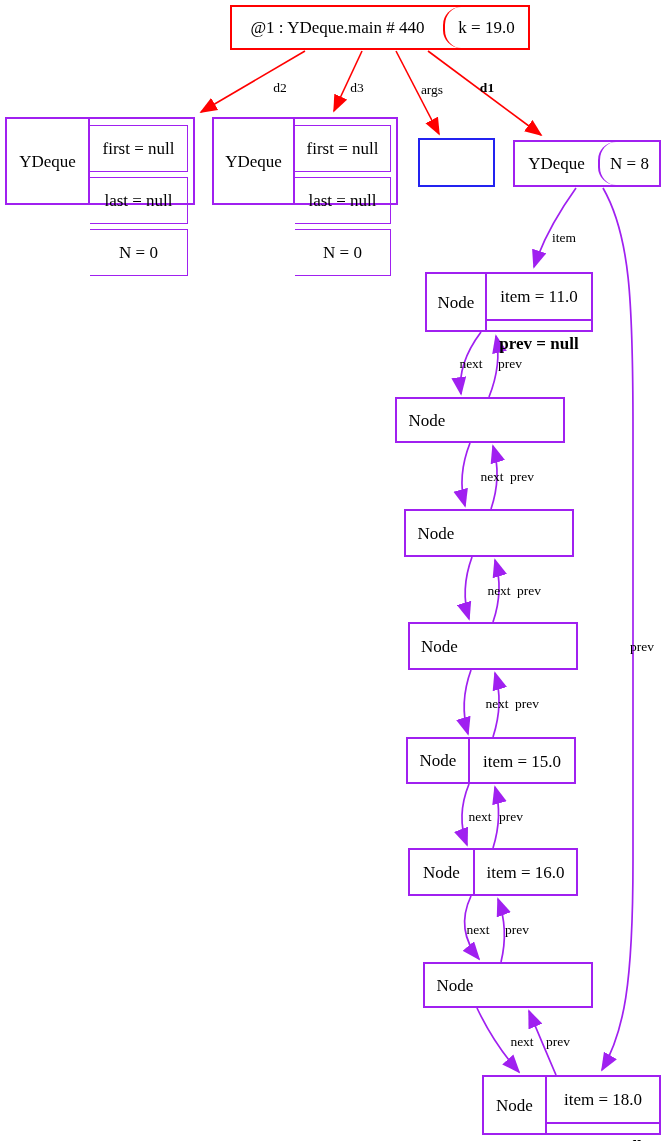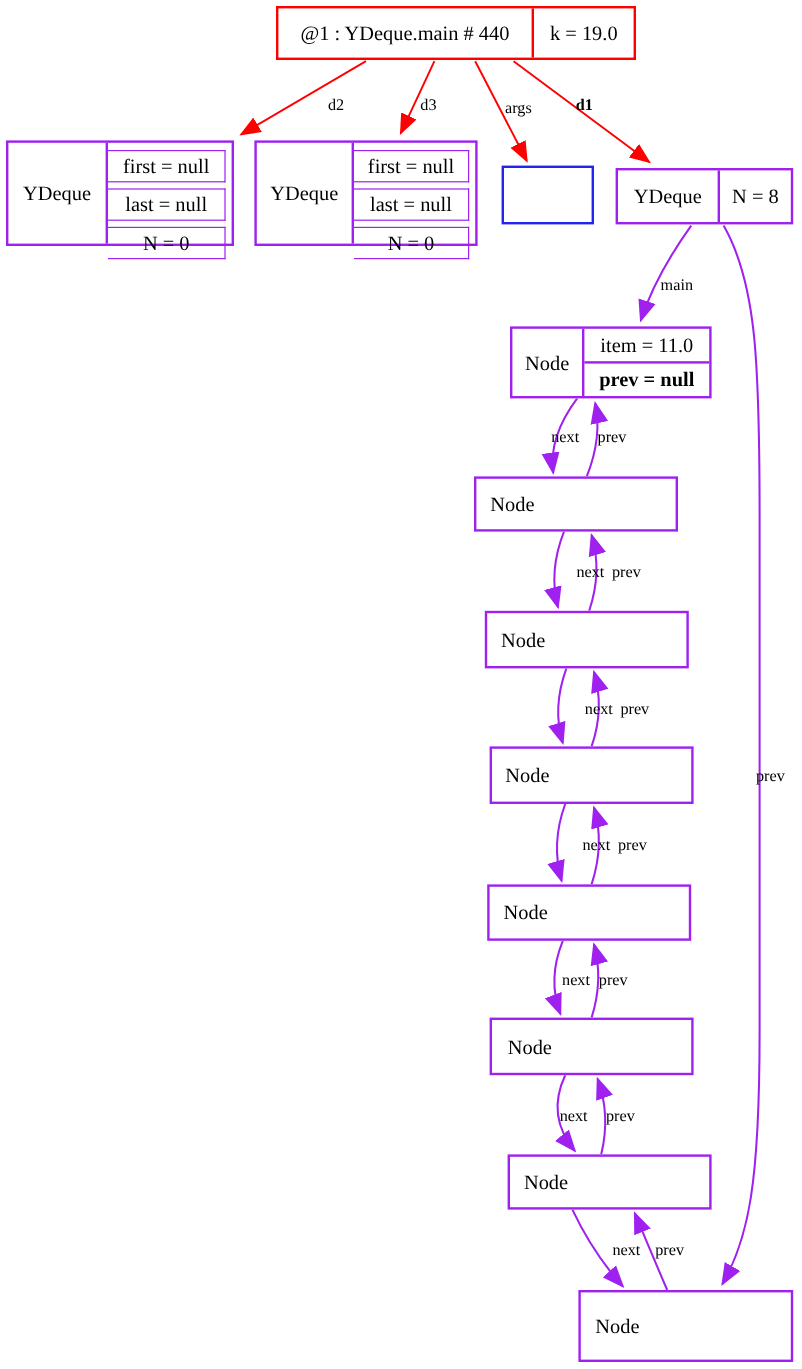--- a/index.html
+++ b/index.html
@@ -19,30 +19,30 @@
   .edge-purple{stroke:var(--purple);stroke-width:1.7;fill:none;}
   .mk-red{fill:var(--red);}
   .mk-purple{fill:var(--purple);}
 
   .rec{
     position:absolute;display:flex;background:#ffffff;
     border:2px solid var(--purple);box-sizing:border-box;z-index:2;
     font-size:17px;line-height:1;
   }
   .rec.red{border-color:var(--red);}
-  .cell{display:flex;align-items:center;justify-content:center;box-sizing:border-box;}
+  .cell{display:flex;align-items:center;justify-content:center;box-sizing:border-box;border-radius:18px;}
   .cell.lbl{flex:none;padding:0 6px;}
   .cell.val{flex:1;border-left:2px solid var(--purple);padding:0 6px;}
   .rec.red .cell.val{border-left-color:var(--red);}
   .fields{flex:1;display:flex;flex-direction:column;border-left:2px solid var(--purple);box-sizing:border-box;}
   .fields.gapped{gap:5px;padding:6px 5px 6px 0;}
   .fields.gapped .field{border:1.5px solid var(--purple);border-left:none;flex:1;}
   .fields.flush .field{flex:1;}
   .fields.flush .field + .field{border-top:2px solid var(--purple);font-weight:bold;}
-  .field{display:flex;align-items:center;justify-content:center;padding:4px 6px;box-sizing:border-box;}
+  .field{display:flex;align-items:center;justify-content:center;padding:14px 6px;box-sizing:border-box;}
 
   .argsbox{position:absolute;border:2px solid var(--blue);background:#ffffff;box-sizing:border-box;z-index:2;}
 
   .elabel{
     position:absolute;transform:translate(-50%,-50%);
     font-size:13.5px;white-space:nowrap;z-index:3;color:var(--ink);
   }
 </style>
 </head>
 <body>
@@ -134,40 +134,50 @@
   <div class="rec" style="left:404px;top:509px;width:170px;height:48px;">
     <div class="cell lbl" style="width:60px">Node</div>
   </div>
 
   <div class="rec" style="left:408px;top:622px;width:170px;height:48px;">
     <div class="cell lbl" style="width:59px">Node</div>
   </div>
 
   <div class="rec" style="left:406px;top:737px;width:170px;height:47px;">
     <div class="cell lbl" style="width:60px">Node</div>
+    <div class="fields flush">
+      <div class="field">item = 15.0</div>
+    </div>
   </div>
 
   <div class="rec" style="left:408px;top:848px;width:170px;height:48px;">
     <div class="cell lbl" style="width:63px">Node</div>
+    <div class="fields flush">
+      <div class="field">item = 16.0</div>
+    </div>
   </div>
 
   <div class="rec" style="left:423px;top:962px;width:170px;height:46px;">
     <div class="cell lbl" style="width:60px">Node</div>
   </div>
 
   <div class="rec" style="left:482px;top:1075px;width:179px;height:60px;">
     <div class="cell lbl" style="width:61px">Node</div>
+    <div class="fields flush">
+      <div class="field">item = 18.0</div>
+      <div class="field">next = null</div>
+    </div>
   </div>
 
   <span class="elabel" style="left:280px;top:88px;">d2</span>
   <span class="elabel" style="left:357px;top:88px;">d3</span>
   <span class="elabel" style="left:432px;top:90px;">args</span>
   <span class="elabel" style="left:487px;top:88px;font-weight:bold;">d1</span>
 
-  <span class="elabel" style="left:564px;top:238px;">main</span>
+  <span class="elabel" style="left:564px;top:238px;">item</span>
   <span class="elabel" style="left:642px;top:647px;">prev</span>
 
   <span class="elabel" style="left:471px;top:364px;">next</span>
   <span class="elabel" style="left:510px;top:364px;">prev</span>
 
   <span class="elabel" style="left:492px;top:477px;">next</span>
   <span class="elabel" style="left:522px;top:477px;">prev</span>
 
   <span class="elabel" style="left:499px;top:591px;">next</span>
   <span class="elabel" style="left:529px;top:591px;">prev</span>

